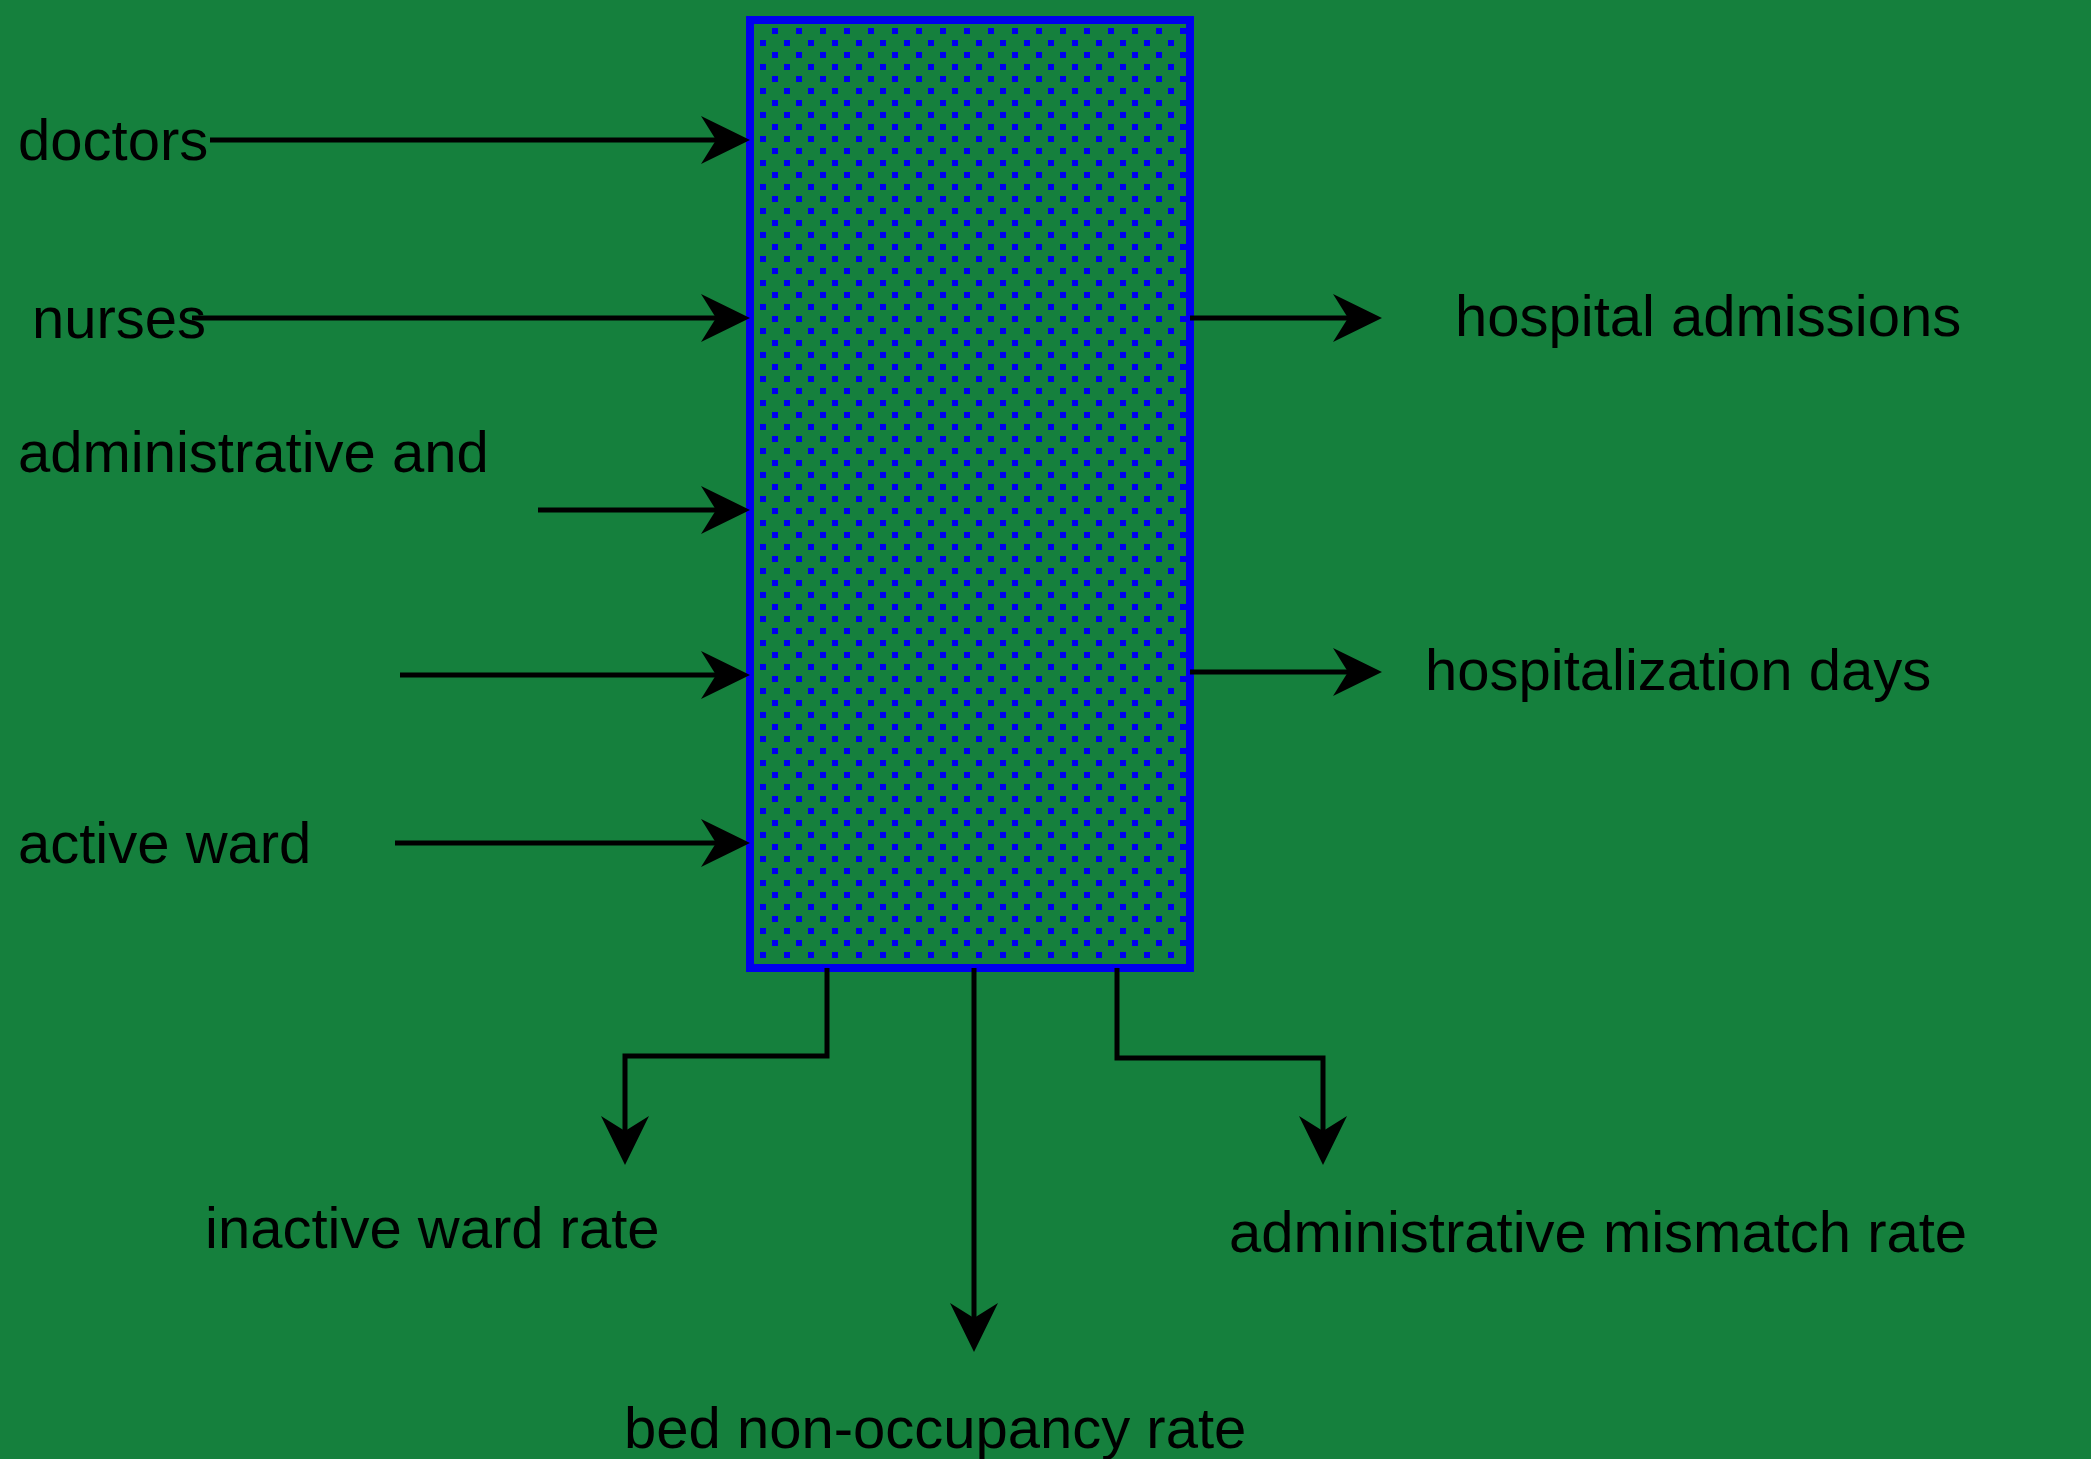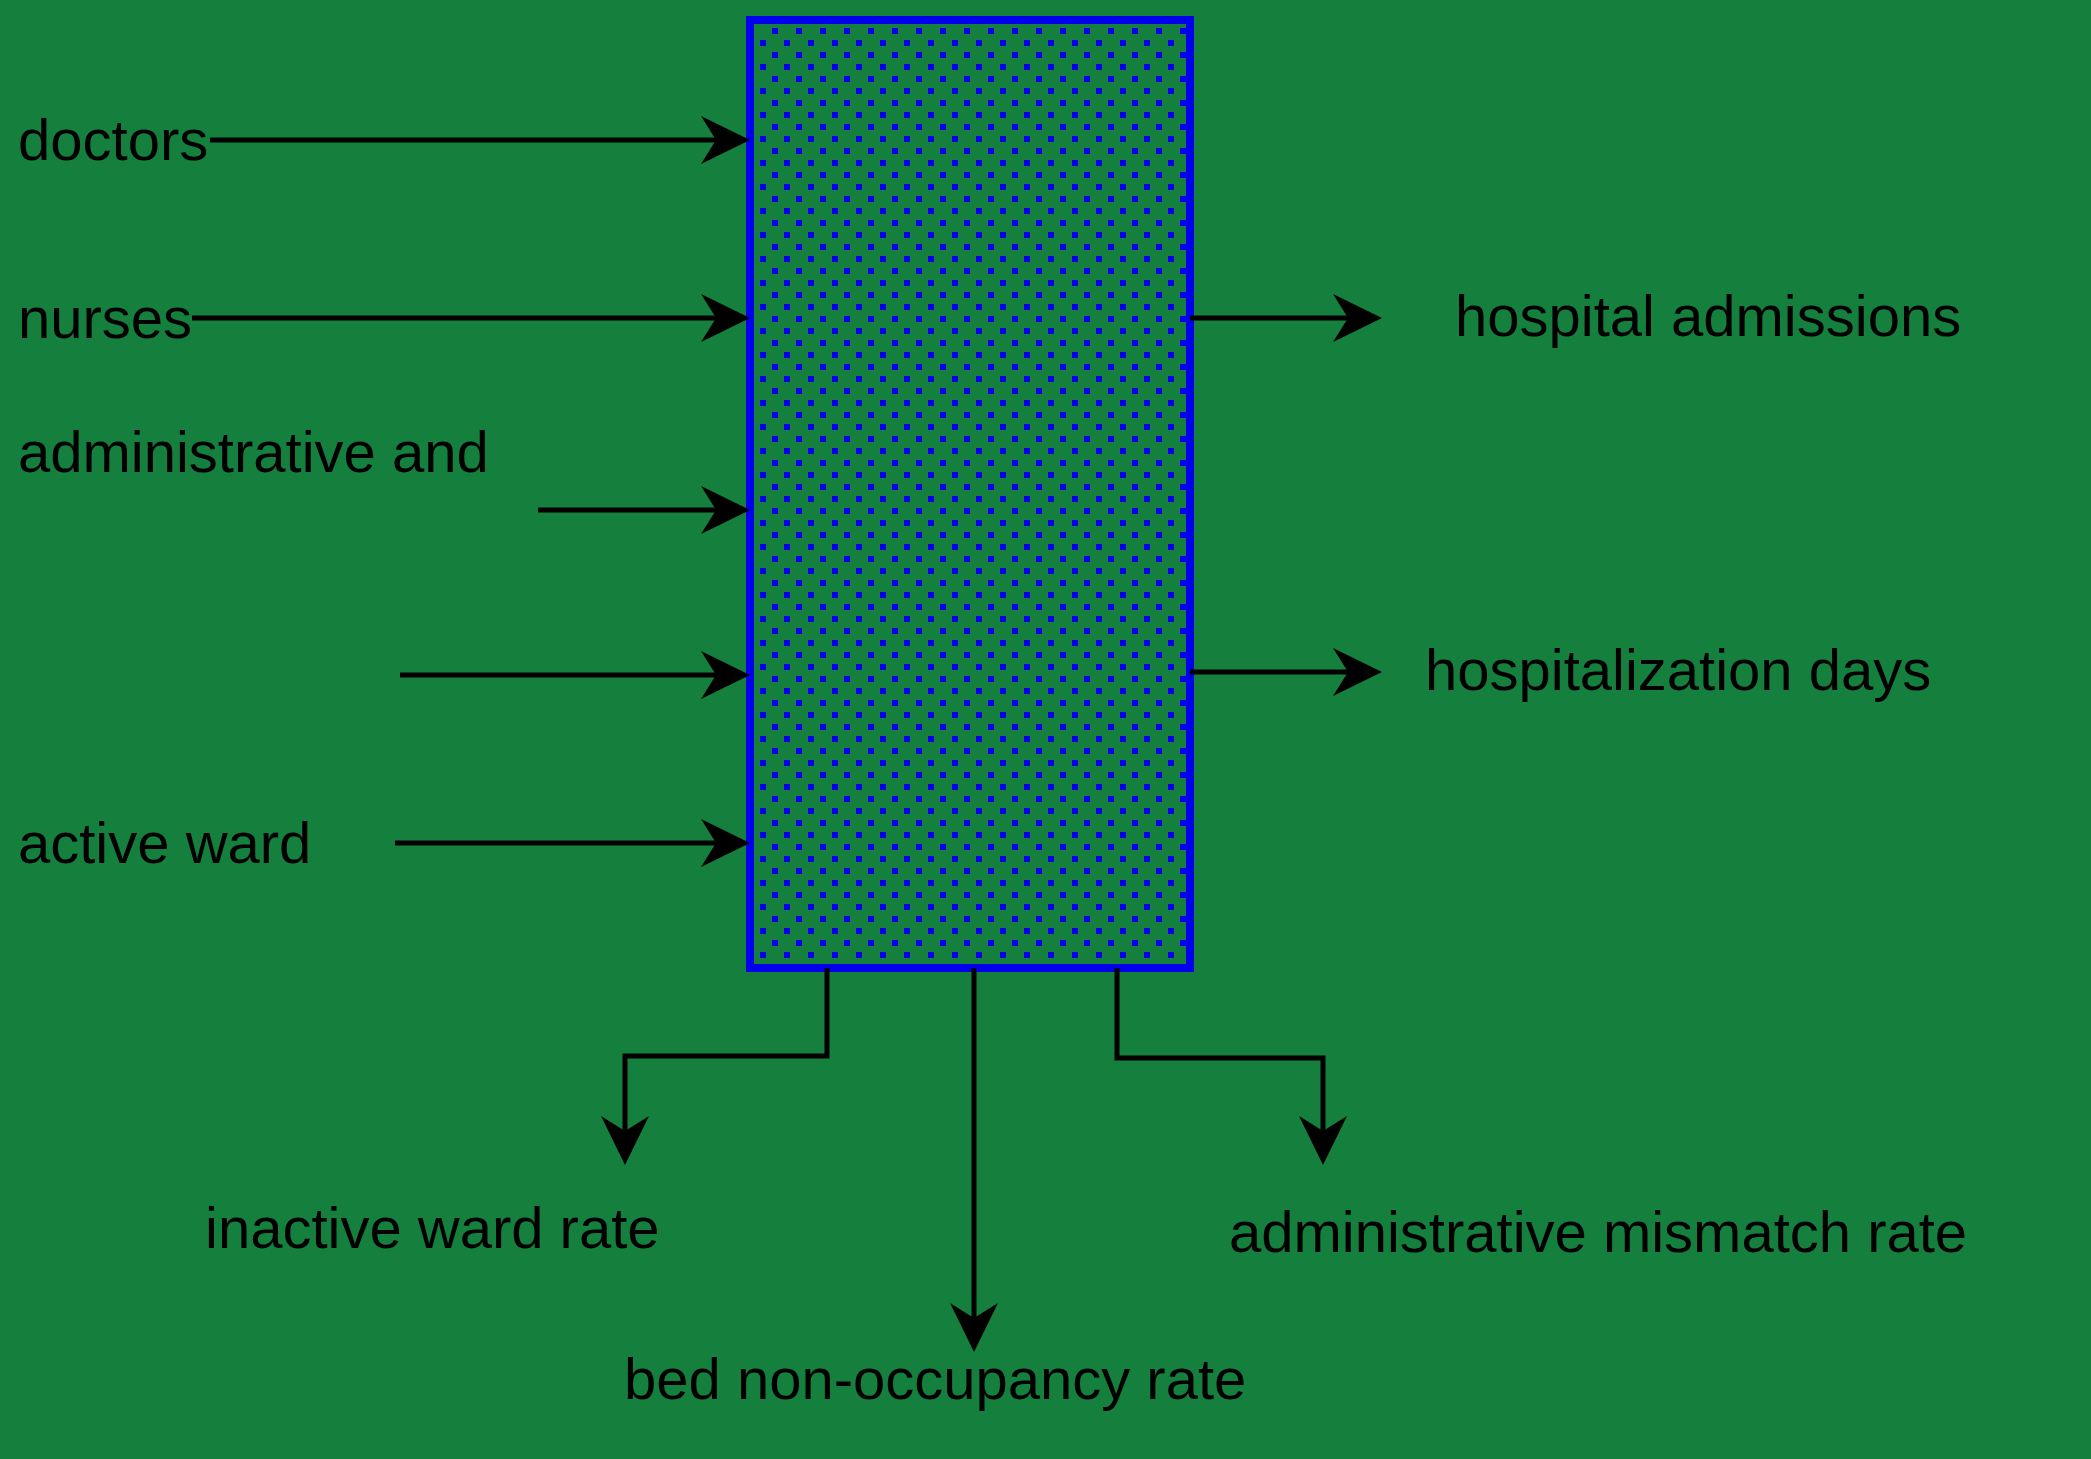--- a/index.html
+++ b/index.html
@@ -75,24 +75,24 @@
       <path class="shaft" d="M974,968 V1320"></path>
       <polygon class="head" points="974,1352 950,1303 974,1318 998,1303"></polygon>
     </g>
     <g>
       <path class="shaft" d="M1117,968 V1058 H1323 V1133"></path>
       <polygon class="head" points="1323,1165 1299,1116 1323,1131 1347,1116"></polygon>
     </g>
   </svg>
 
   <div class="lbl" style="left:18px;top:140px">doctors</div>
-  <div class="lbl" style="left:18px;top:318px">nurses</div>
+  <div class="lbl" style="left:32px;top:318px">nurses</div>
   <div class="lbl" style="left:18px;top:452px">administrative and</div>
   <div class="lbl" style="left:18px;top:843px">active ward</div>
 
   <div class="lbl" style="left:1455px;top:316px">hospital admissions</div>
   <div class="lbl" style="left:1425px;top:670px">hospitalization days</div>
 
   <div class="lbl" style="left:205px;top:1228px">inactive ward rate</div>
-  <div class="lbl" style="left:624px;top:1379px">bed non-occupancy rate</div>
+  <div class="lbl" style="left:624px;top:1428px">bed non-occupancy rate</div>
   <div class="lbl" style="left:1229px;top:1232px">administrative mismatch rate</div>
 
 </div>
 
 </body></html>

